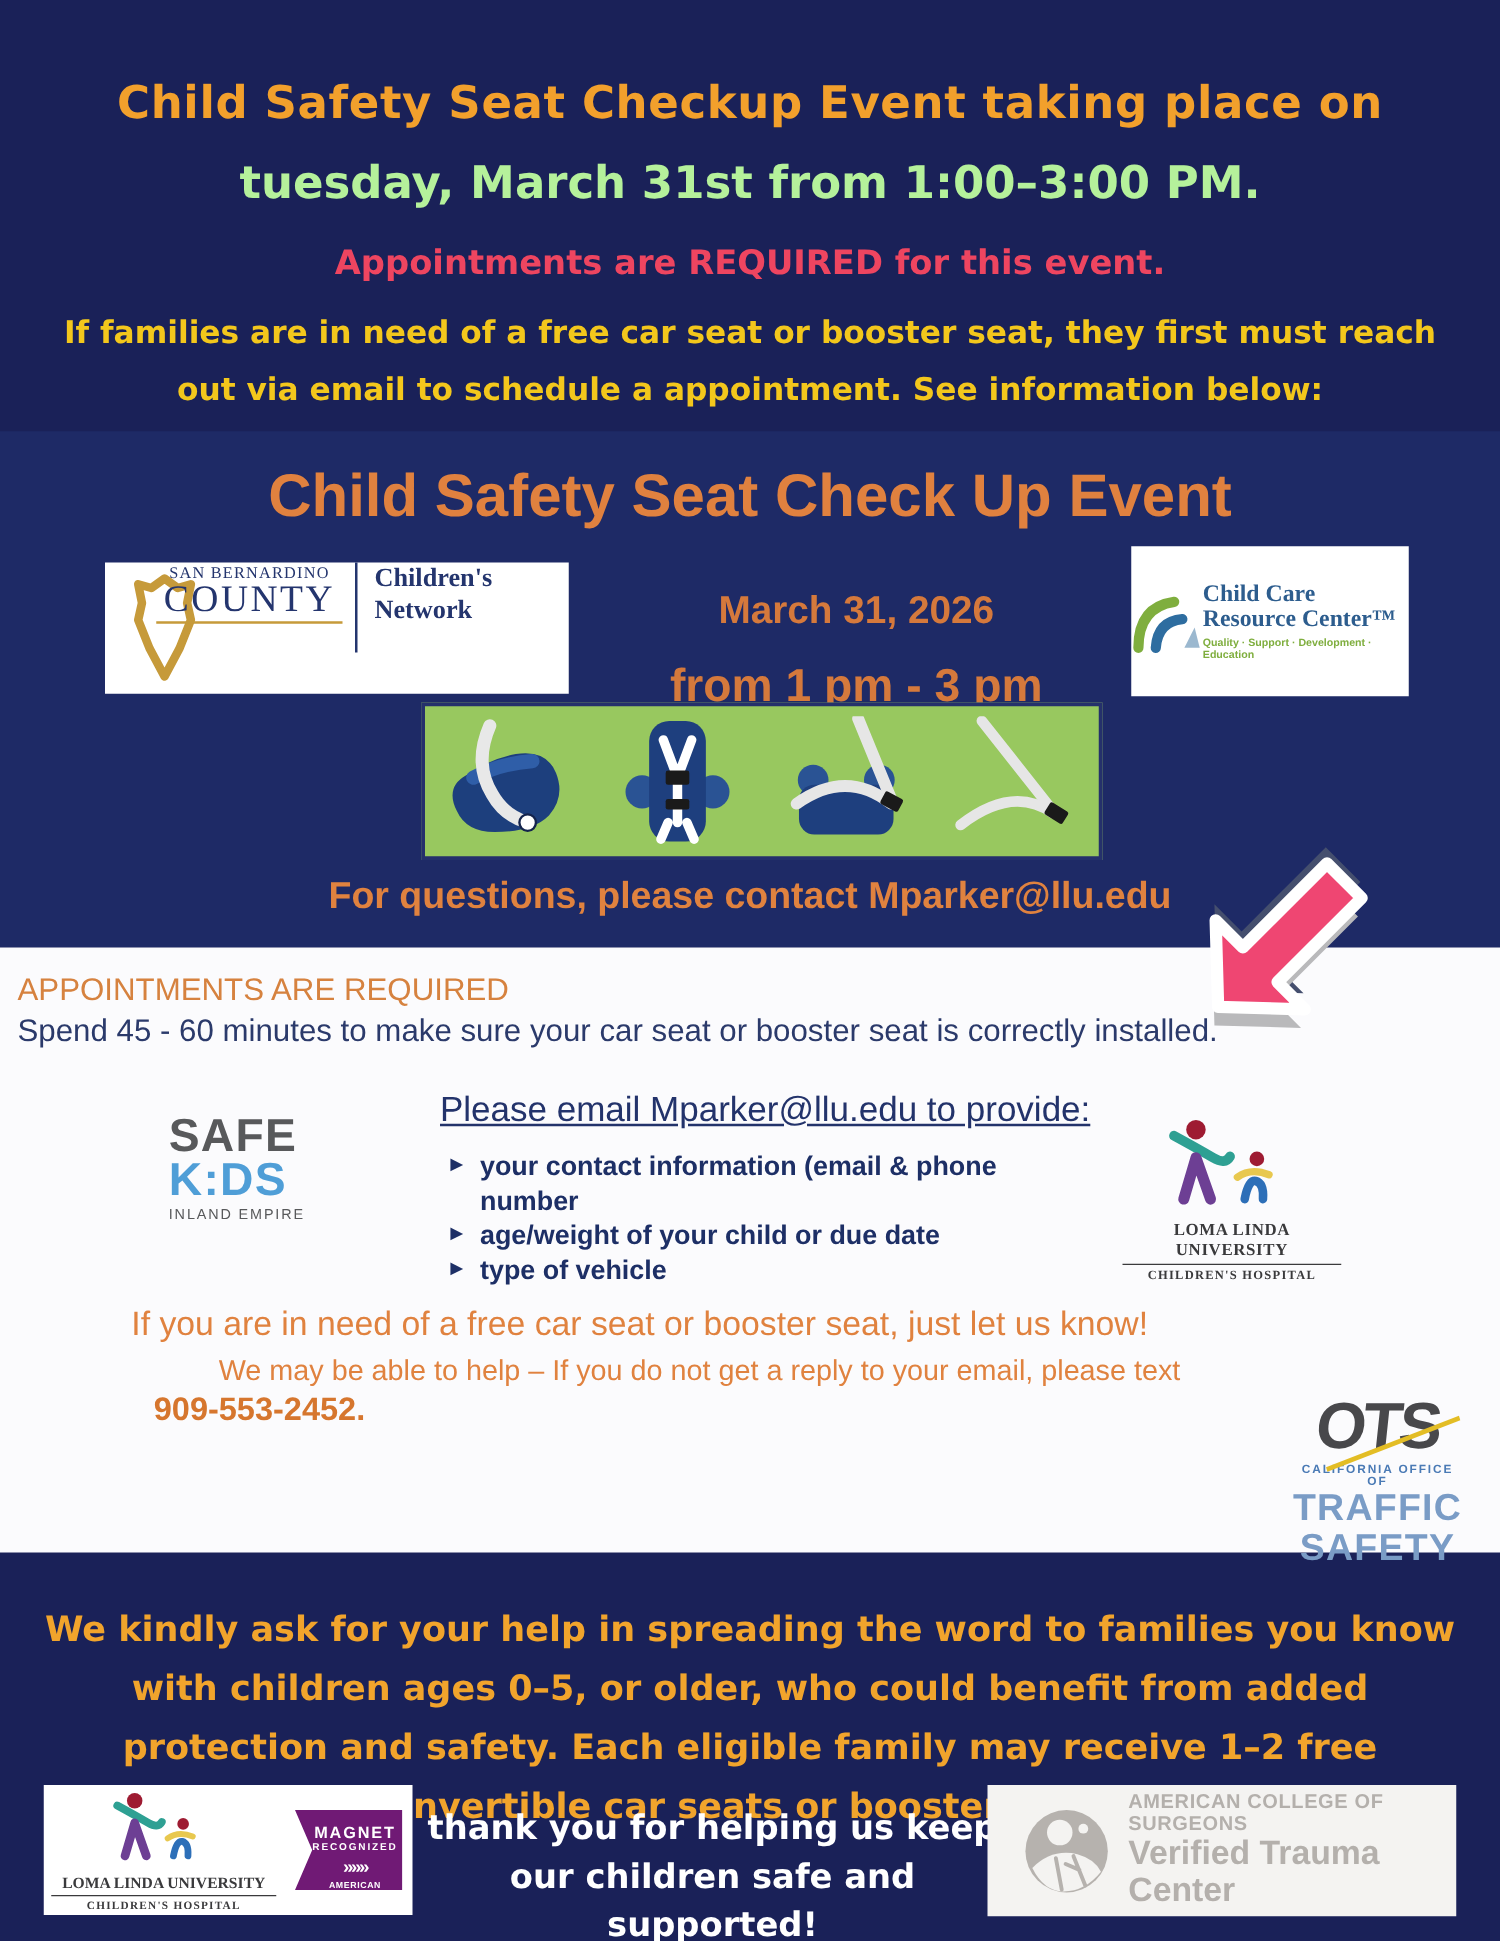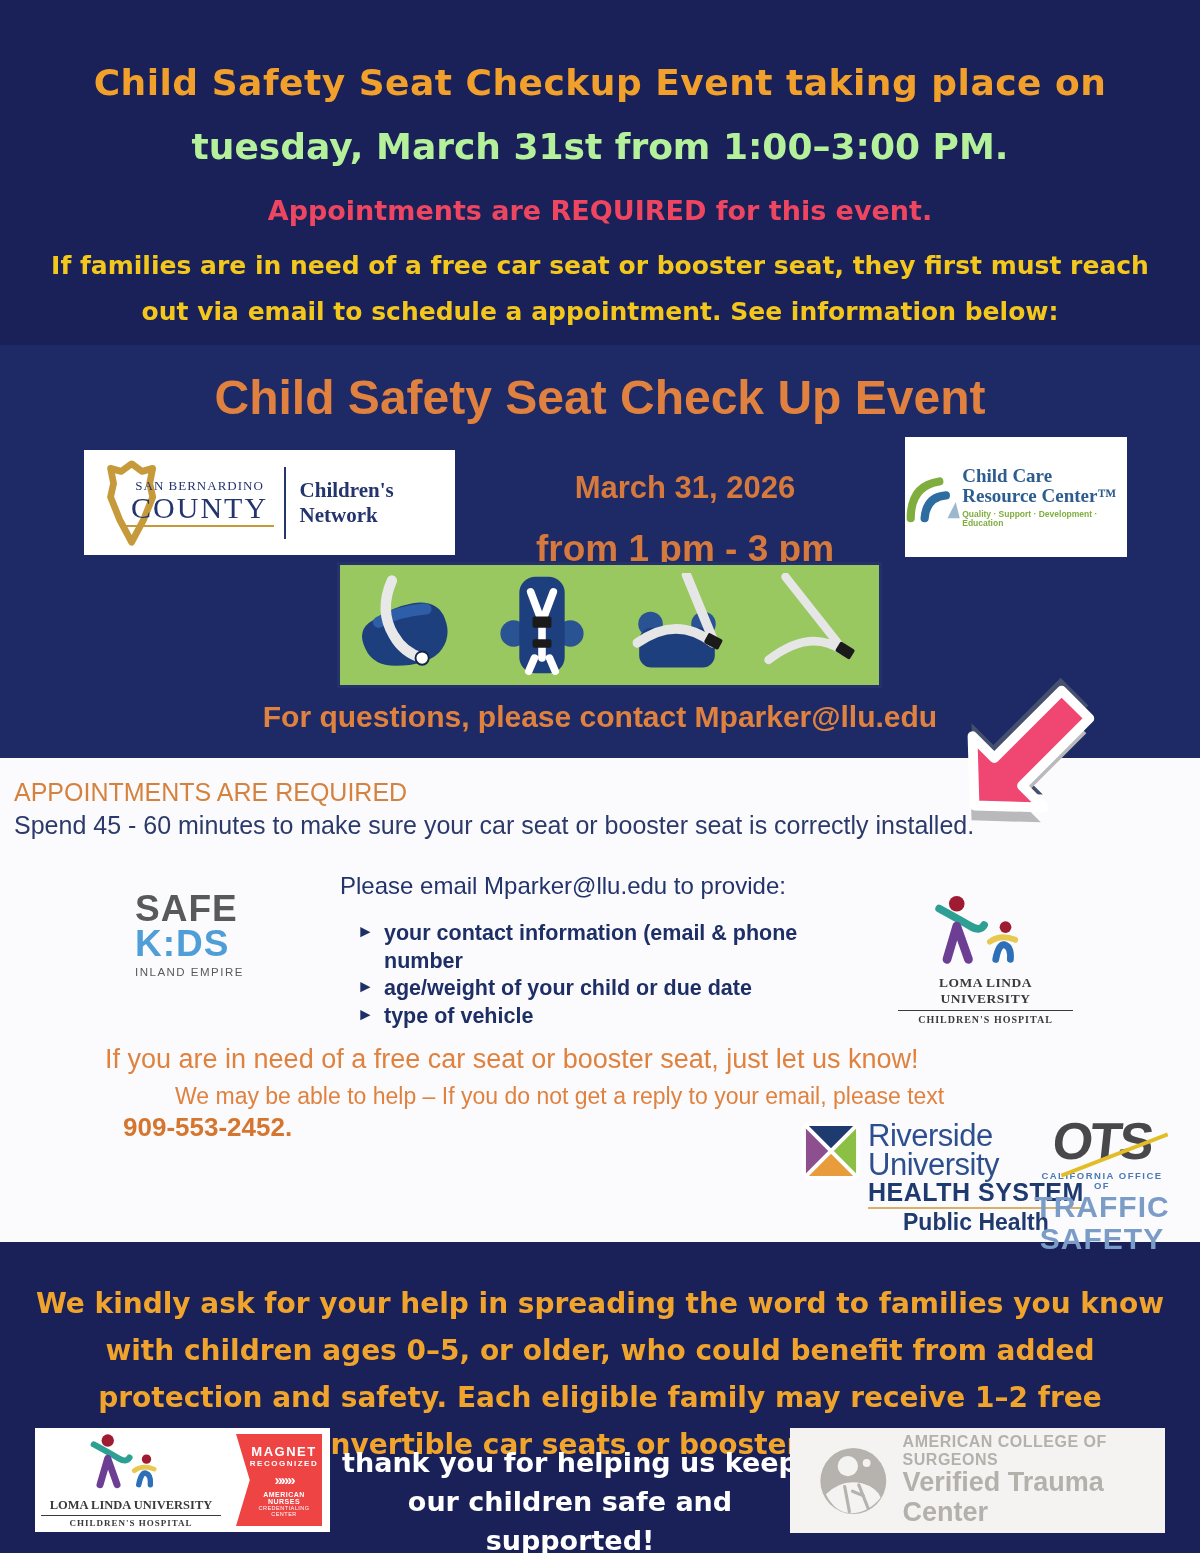--- a/index.html
+++ b/index.html
@@ -12,21 +12,21 @@
   
   .intro-line1{top:62px;font-size:36px;color:#f2a02c;letter-spacing:.5px;}
   .intro-line2{top:126px;font-size:36px;color:#b5f19b;}
   .intro-line3{top:195px;font-size:27px;color:#ee4560;}
   .intro-line4{top:243px;left:30px;width:1140px;text-align:center;font-size:25px;color:#f3c71c;line-height:1.85;}
 
   
   .flyer-bg{top:345px;left:0;width:1200px;height:413px;background:#1e2a66;}
   .flyer-title{top:370px;font-size:48px;font-weight:bold;color:#e0813f;}
   .logo-box{background:#fff;}
-  .sb-box{top:450px;left:84px;width:371px;height:105px;display:flex;align-items:center;}
+  .sb-box{top:450px;left:84px;width:371px;height:105px;display:flex;align-items:flex-start;}
   .sb-arrow{margin:4px 6px 4px 10px;}
   .sb-text{text-align:center;margin-left:-58px;width:188px;font-family:"Liberation Serif",serif;color:#24356e;}
   .sb-small{font-size:13px;letter-spacing:1px;}
   .sb-large{font-size:30px;letter-spacing:2px;line-height:.95;}
   .sb-gold-rule{height:2px;background:#c69a3a;margin:2px 8px 0 8px;}
   .sb-divider{width:2px;height:72px;background:#24356e;margin:0 14px 0 2px;}
   .sb-partner{font-family:"Liberation Serif",serif;font-weight:bold;font-size:21px;color:#24356e;}
   .date-line{top:470px;left:455px;width:460px;text-align:center;font-size:31px;font-weight:bold;color:#d5793c;}
   .time-line{top:528px;left:455px;width:460px;text-align:center;font-size:37px;font-weight:bold;color:#d5793c;}
   .ccrc-box{top:437px;left:905px;width:222px;height:120px;padding-top:0;}
@@ -38,21 +38,21 @@
   .contact-line{top:700px;font-size:30px;font-weight:bold;color:#e0823f;}
 
   
   .white-section{top:758px;left:0;width:1200px;height:484px;background:#fbfbfd;}
   .appt-heading{top:778px;left:14px;font-size:25px;color:#d6823f;}
   .duration{top:811px;left:14px;font-size:25px;color:#2b3a6b;}
   .safekids{top:891px;left:135px;line-height:.95;}
   .sk1{font-size:37px;font-weight:bold;color:#58595b;letter-spacing:1px;}
   .sk2{font-size:37px;font-weight:bold;color:#4f9ed7;letter-spacing:1px;}
   .sk3{font-size:11.5px;color:#58595b;letter-spacing:1.5px;margin-top:6px;}
-  .email-heading{top:872px;left:340px;font-size:24px;color:#23336b;}
+  .email-heading{top:872px;left:352px;font-size:28px;color:#23336b;text-decoration:underline;}
   .bullets{top:920px;left:357px;width:470px;list-style:none;margin:0;padding:0;
            font-size:21.5px;font-weight:bold;color:#1d2f66;line-height:1.28;}
   .bullets li{position:relative;padding-left:27px;}
   .bullets li .mk{position:absolute;left:0;top:1px;font-size:17px;}
   .llu-block{top:893px;left:898px;width:175px;text-align:center;}
   .llu-name{font-family:"Liberation Serif",serif;font-weight:bold;font-size:13.5px;color:#3a3a3c;letter-spacing:.5px;
             border-bottom:1.5px solid #3a3a3c;padding-bottom:3px;}
   .llu-sub{font-family:"Liberation Serif",serif;font-weight:bold;font-size:10px;color:#3a3a3c;letter-spacing:1px;margin-top:3px;}
   .need-line{top:1044px;left:105px;font-size:27px;color:#e0823f;}
   .help-line{top:1083px;left:175px;font-size:23px;color:#e0823f;}
@@ -71,21 +71,21 @@
 
   
   .arrow{top:672px;left:938px;z-index:5;}
 
   
   .footer-par{top:1280px;left:35px;width:1130px;text-align:center;font-size:28px;color:#f1a42c;line-height:1.68;}
   .llu-footer-box{top:1428px;left:35px;width:295px;height:104px;background:#fff;display:flex;align-items:center;justify-content:space-between;padding:0 8px 0 6px;box-sizing:border-box;}
   .llu-f-left{text-align:center;width:180px;}
   .llu-f-name{font-family:"Liberation Serif",serif;font-weight:bold;font-size:12.5px;color:#3a3a3c;border-bottom:1.5px solid #3a3a3c;padding-bottom:2px;}
   .llu-f-sub{font-family:"Liberation Serif",serif;font-weight:bold;font-size:9px;color:#3a3a3c;letter-spacing:1px;margin-top:2px;}
-  .magnet{width:86px;height:92px;background:#ef4444;color:#fff;text-align:center;
+  .magnet{width:86px;height:64px;background:#701a75;color:#fff;text-align:center;
           clip-path:polygon(0 0,100% 0,100% 100%,0 100%,16% 50%);padding:10px 2px 0 12px;box-sizing:border-box;}
   .mg1{font-size:13px;font-weight:bold;letter-spacing:1.5px;}
   .mg2{font-size:8px;font-weight:bold;letter-spacing:1.5px;}
   .mg-laurel{font-size:15px;font-weight:bold;letter-spacing:-2px;margin:3px 0;}
   .mg3{font-size:7px;font-weight:bold;letter-spacing:.5px;margin-top:3px;}
   .mg4{font-size:5.5px;letter-spacing:.5px;}
   .thanks{top:1443px;left:340px;width:460px;text-align:center;font-size:27px;color:#ffffff;line-height:1.45;}
   .acs-box{top:1428px;left:790px;width:375px;height:105px;background:#f4f3f1;display:flex;align-items:center;padding-left:28px;box-sizing:border-box;}
   .acs-text{margin-left:14px;color:#b4b0ac;line-height:1.1;}
   .acs-1{font-size:16px;font-weight:bold;letter-spacing:.5px;}
@@ -216,37 +216,20 @@
       <path d="M70,68 Q73,52 79,53 Q86,55 85,68" stroke="#2d6fb8" stroke-width="7" fill="none" stroke-linecap="round"></path>
     </svg>
     <div class="llu-name">LOMA LINDA UNIVERSITY</div>
     <div class="llu-sub">CHILDREN'S HOSPITAL</div>
   </div>
 
   <div class="abs need-line">If you are in need of a free car seat or booster seat, just let us know!</div>
   <div class="abs help-line">We may be able to help – If you do not get a reply to your email, please text</div>
   <div class="abs phone-line">909-553-2452.</div>
 
-  <div class="abs riverside">
-    <svg width="58" height="58" viewBox="0 0 44 44">
-      <rect x="0" y="0" width="44" height="44" rx="5" fill="#ffffff"></rect>
-      <polygon points="3,3 41,3 22,22" fill="#1e3a6e"></polygon>
-      <polygon points="3,3 3,41 22,22" fill="#8e4f8e"></polygon>
-      <polygon points="3,41 41,41 22,22" fill="#e89c3c"></polygon>
-      <polygon points="41,3 41,41 22,22" fill="#8cc044"></polygon>
-      <path d="M3,3 L41,41 M41,3 L3,41" stroke="#ffffff" stroke-width="3"></path>
-    </svg>
-    <div class="ruhs-text">
-      <div class="ruhs-1">Riverside</div>
-      <div class="ruhs-1">University</div>
-      <div class="ruhs-2">HEALTH SYSTEM</div>
-      <div class="ruhs-rule"></div>
-      <div class="ruhs-3">Public Health</div>
-    </div>
-  </div>
 
   <div class="abs ots">
     <span class="ots-acronym"><span>OTS</span><span class="ots-road"></span></span>
     <div class="ots-office">CALIFORNIA OFFICE OF</div>
     <div class="ots-big">TRAFFIC</div>
     <div class="ots-big">SAFETY</div>
   </div>
 
   <div class="abs hand footer-par">We kindly ask for your help in spreading the word to families you know with children ages 0–5, or older, who could benefit from added protection and safety. Each eligible family may receive 1–2 free convertible car seats or booster seats.</div>
 

